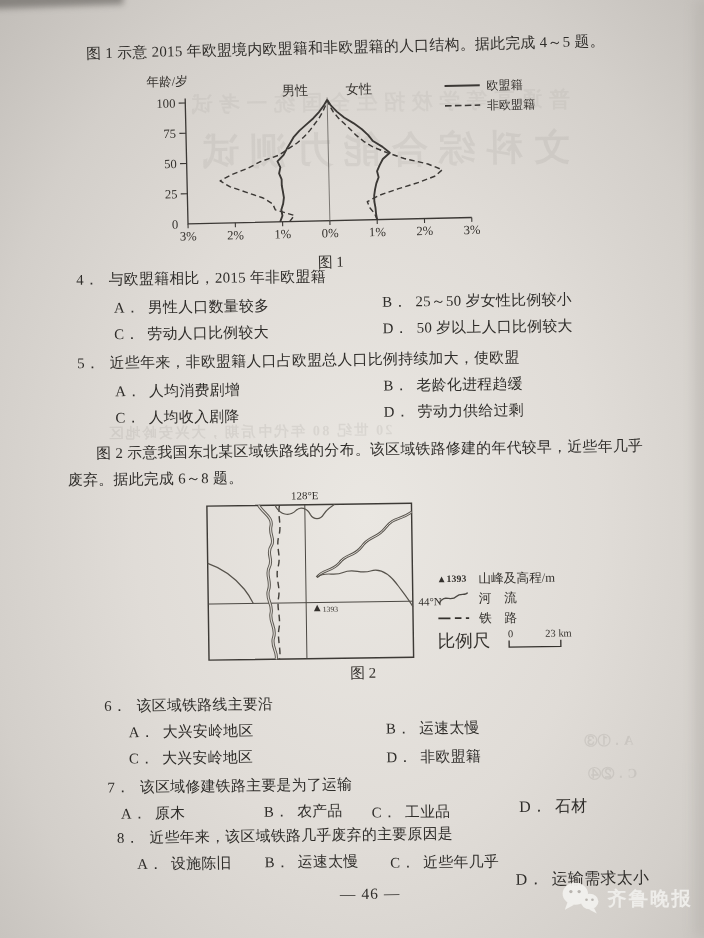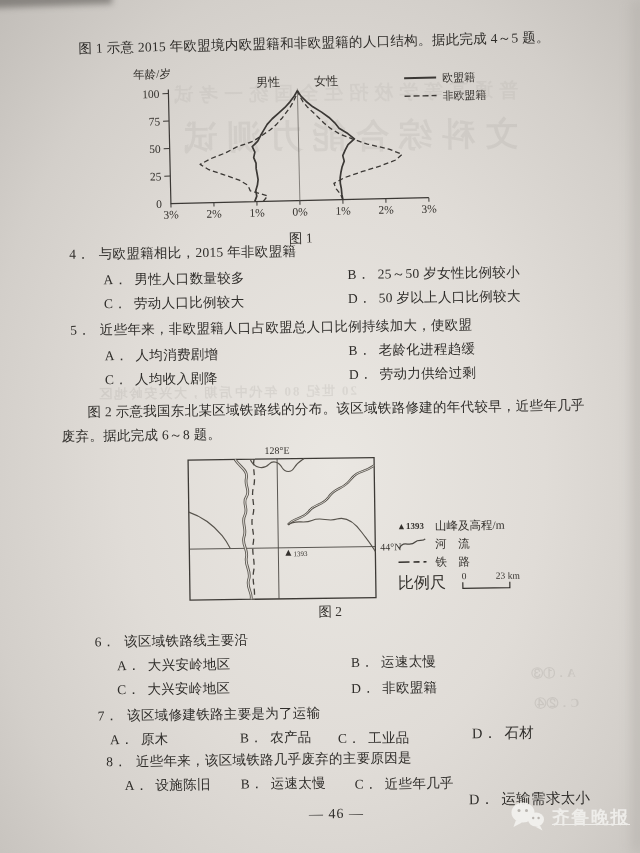--- a/index.html
+++ b/index.html
@@ -23,21 +23,21 @@
     pointer-events:none;white-space:nowrap;}
   .fig2-legend{position:absolute;left:338px;top:496px;font-size:11.5px;color:#33302c;}
   .fig2-legend .row{display:flex;align-items:center;height:18px;}
   .fig2-legend .sym{width:38px;display:inline-flex;align-items:center;}
   .peak-sym{font-size:9px;font-weight:bold;letter-spacing:0;}
   .scale-row{display:flex;align-items:flex-start;height:24px;}
   .pagenum{position:absolute;font-size:14px;letter-spacing:1px;}
   .watermark{position:absolute;left:510px;top:801px;display:flex;align-items:center;
     gap:6px;opacity:.95;}
   .watermark .wm-text{color:#f0efec;font-size:17.5px;font-weight:600;letter-spacing:2px;
-    font-family:"Liberation Sans","DejaVu Sans",sans-serif;text-decoration:underline;}
+    font-family:"Liberation Sans","DejaVu Sans",sans-serif;}
 </style>
 </head>
 <body>
 
 <div class="photo">
   <div class="corner-shadow"></div>
   <div class="edge-shade"></div>
 
   <div id="content">
 

